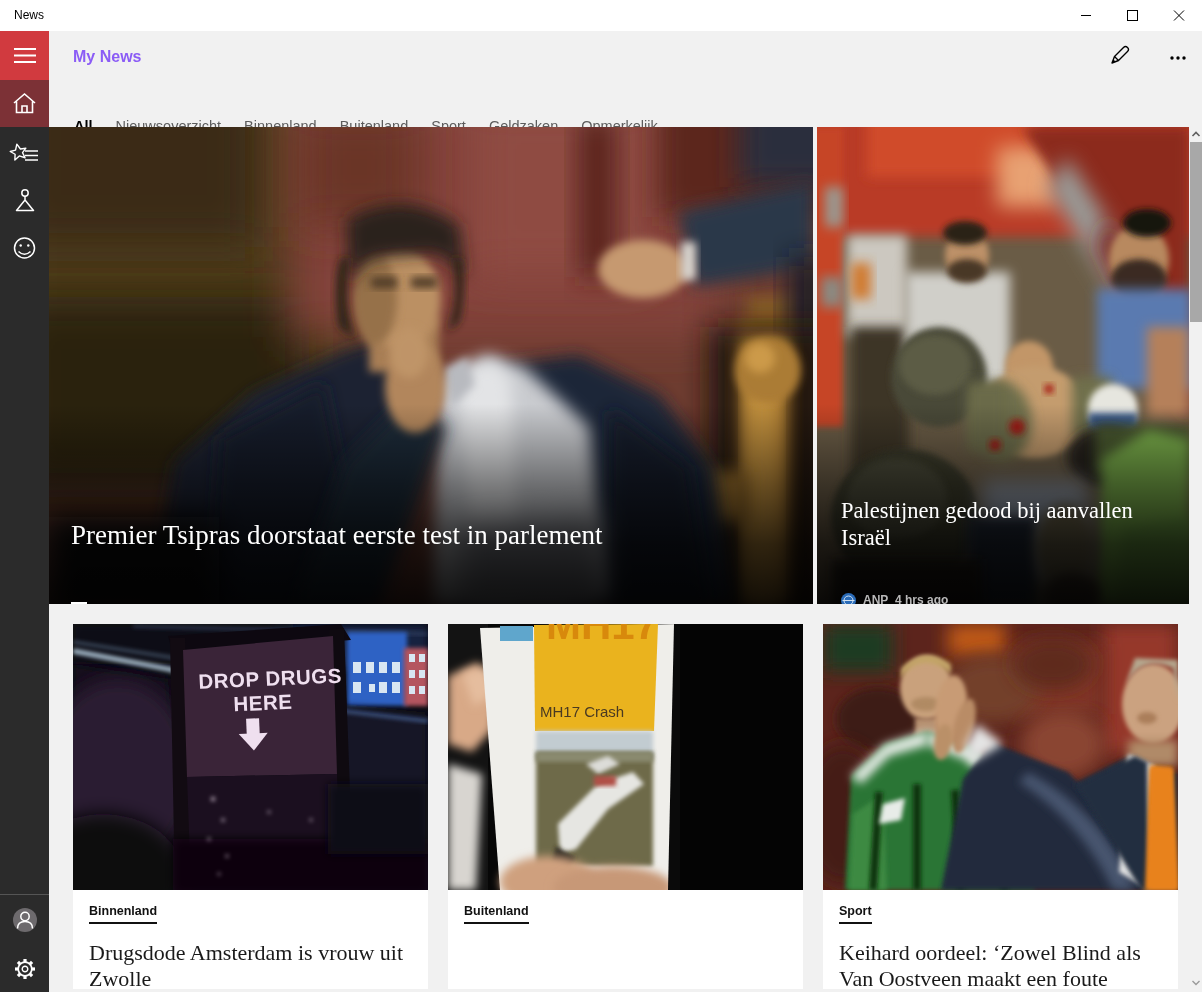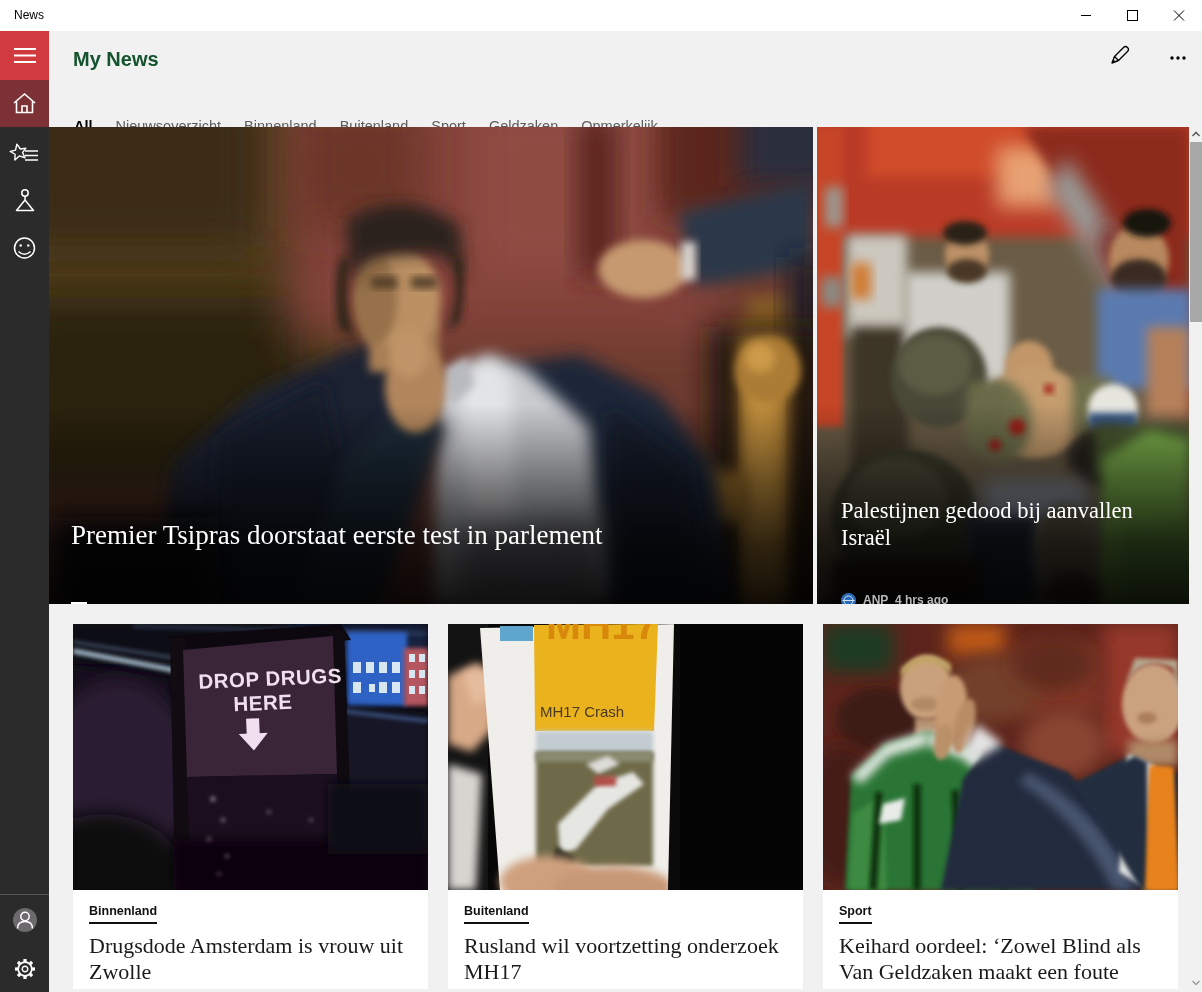--- a/index.html
+++ b/index.html
@@ -6,38 +6,38 @@
   html,body { width:1202px; height:992px; overflow:hidden; }
   body { font-family:"Liberation Sans", sans-serif; background:#f1f1f1; position:relative; }
   #titlebar { position:absolute; left:0; top:0; width:1202px; height:31px; background:#ffffff; z-index:30; }
   #titlebar .appname { position:absolute; left:14px; top:8px; font-size:12px; color:#000; }
   .winbtn { position:absolute; top:0; width:45px; height:31px; }
   #sidebar { position:absolute; left:0; top:31px; width:49px; height:961px; background:#2b2b2b; z-index:25; }
   #hamburger { position:absolute; left:0; top:0; width:49px; height:49px; background:#d13a3f; }
   #hometile { position:absolute; left:0; top:49px; width:49px; height:47px; background:#7c3136; }
   .sideicon { position:absolute; left:0; width:49px; text-align:center; }
   #main { position:absolute; left:49px; top:31px; width:1153px; height:961px; background:#f1f1f1; }
-  #mynews { position:absolute; left:24px; top:17px; font-size:20px; font-weight:700; color:#14532d; }
+  #mynews { position:absolute; left:24px; top:17px; font-size:16px; font-weight:700; color:#8b5cf6; }
   #tabs { position:absolute; left:25px; top:66px; font-size:14.5px; color:#5c5c5c; white-space:nowrap;margin-top:21px; }
   #tabs span { margin-right:23px; }
   #tabs .active { color:#000; font-weight:700; }
   
   #hero1 { position:absolute; left:0; top:96px; width:764px; height:477px; overflow:hidden; background:#701a75; }
   #hero2 { position:absolute; left:768px; top:96px; width:372px; height:477px; overflow:hidden; background:#7f1d1d; }
   .fade { position:absolute; left:0; bottom:0; width:100%; height:200px;
           background:linear-gradient(to bottom, rgba(0,0,0,0) 0%, rgba(0,0,0,0.45) 40%, rgba(0,0,0,0.75) 70%, rgba(0,0,0,0.9) 100%); }
   .herotitle { position:absolute; font-family:"Liberation Serif", serif; color:#fff; z-index:5; }
   .srcline { position:absolute; z-index:5; font-size:12px; color:#b8b8b8;margin-top:42px; }
   .srcline .logo { display:inline-block; vertical-align:-4px; margin-right:7px; }
   
   .card { position:absolute; top:593px; width:355px; height:365px; background:#ffffff; }
   .card .img { position:absolute; left:0; top:0; width:355px; height:266px; overflow:hidden; background:#111;padding-left:23px; }
   .cat { position:absolute; left:16px; top:280px; font-size:12.5px; font-weight:700; color:#111;
          border-bottom:2px solid #111; padding-bottom:4px; }
-  .headline { position:absolute; left:16px; top:309px; width:322px; font-family:"Liberation Serif", serif;
+  .headline { position:absolute; left:16px; top:316px; width:322px; font-family:"Liberation Serif", serif;
               font-size:22px; line-height:26px; color:#1a1a1a; }
   
   #sbar { position:absolute; right:0; top:127px; width:12px; height:865px; background:#f1f1f1; z-index:40; }
   #sthumb { position:absolute; right:0; top:15px; width:12px; height:180px; background:#a8a8a8; }
 </style>
 </head>
 <body>
   <div id="titlebar">
     <span class="appname">News</span>
     <div class="winbtn" style="left:1067px;">
@@ -421,21 +421,20 @@
 <polygon points="108,222 128,234 120,244 104,238" fill="#2e2c22" filter="url(#e2)"></polygon>
 
 <ellipse cx="100" cy="258" rx="48" ry="26" fill="#cfa07e" filter="url(#e4)"></ellipse>
 <ellipse cx="165" cy="264" rx="60" ry="22" fill="#c79877" filter="url(#e4)"></ellipse>
 
 <rect x="232" y="0" width="123" height="266" fill="#040404"></rect>
 <polygon points="226,0 232,0 232,266 220,266" fill="#0a0a0a"></polygon>
 </svg>
       </div>
       <div class="cat">Buitenland</div>
-      <div class="headline">Rusland wil voortzetting onderzoek MH17</div>
     </div>
     <div class="card" style="left:774px;">
       <div class="img">
         <svg width="355" height="266" viewBox="0 0 355 266" style="position:absolute;left:0;top:0;">
 <defs>
 <filter id="f2" x="-30%" y="-30%" width="160%" height="160%">
               <feGaussianBlur stdDeviation="2"></feGaussianBlur>
             </filter>
 <filter id="f5" x="-30%" y="-30%" width="160%" height="160%">
               <feGaussianBlur stdDeviation="5"></feGaussianBlur>
@@ -486,21 +485,21 @@
 <ellipse cx="324" cy="94" rx="10" ry="6" fill="#aa7e5a" filter="url(#f2)"></ellipse>
 <rect x="305" y="116" width="50" height="26" fill="#b08a68" filter="url(#f5)"></rect>
 
 <polygon points="305,130 332,142 326,266 296,248" fill="#e2e2e2" filter="url(#f2)"></polygon>
 <polygon points="327,142 349,144 355,266 320,266" fill="#e8821c" filter="url(#f2)"></polygon>
 <path d="M255 162 L312 132 L324 138 L326 266 L318 266 Z" fill="#242e40" filter="url(#f2)"></path>
 <polygon points="328,142 350,144 355,266 322,266" fill="#e8821c" filter="url(#f2)"></polygon>
 </svg>
       </div>
       <div class="cat">Sport</div>
-      <div class="headline">Keihard oordeel: ‘Zowel Blind als Van Geldzaken maakt een foute</div>
+      <div class="headline">Keihard oordeel: ‘Zowel Blind als Van Oostveen maakt een foute</div>
     </div>
   </div>
 
   <div id="sbar">
     <svg width="12" height="14" style="position:absolute; top:0; left:0;">
       <path d="M2.5 9 L6 5.5 L9.5 9" fill="none" stroke="#606060" stroke-width="1.6"></path>
     </svg>
     <div id="sthumb"></div>
     <svg width="12" height="14" style="position:absolute; bottom:2px; left:0;">
       <path d="M2.5 5 L6 8.5 L9.5 5" fill="none" stroke="#9a9a9a" stroke-width="1.4"></path>

